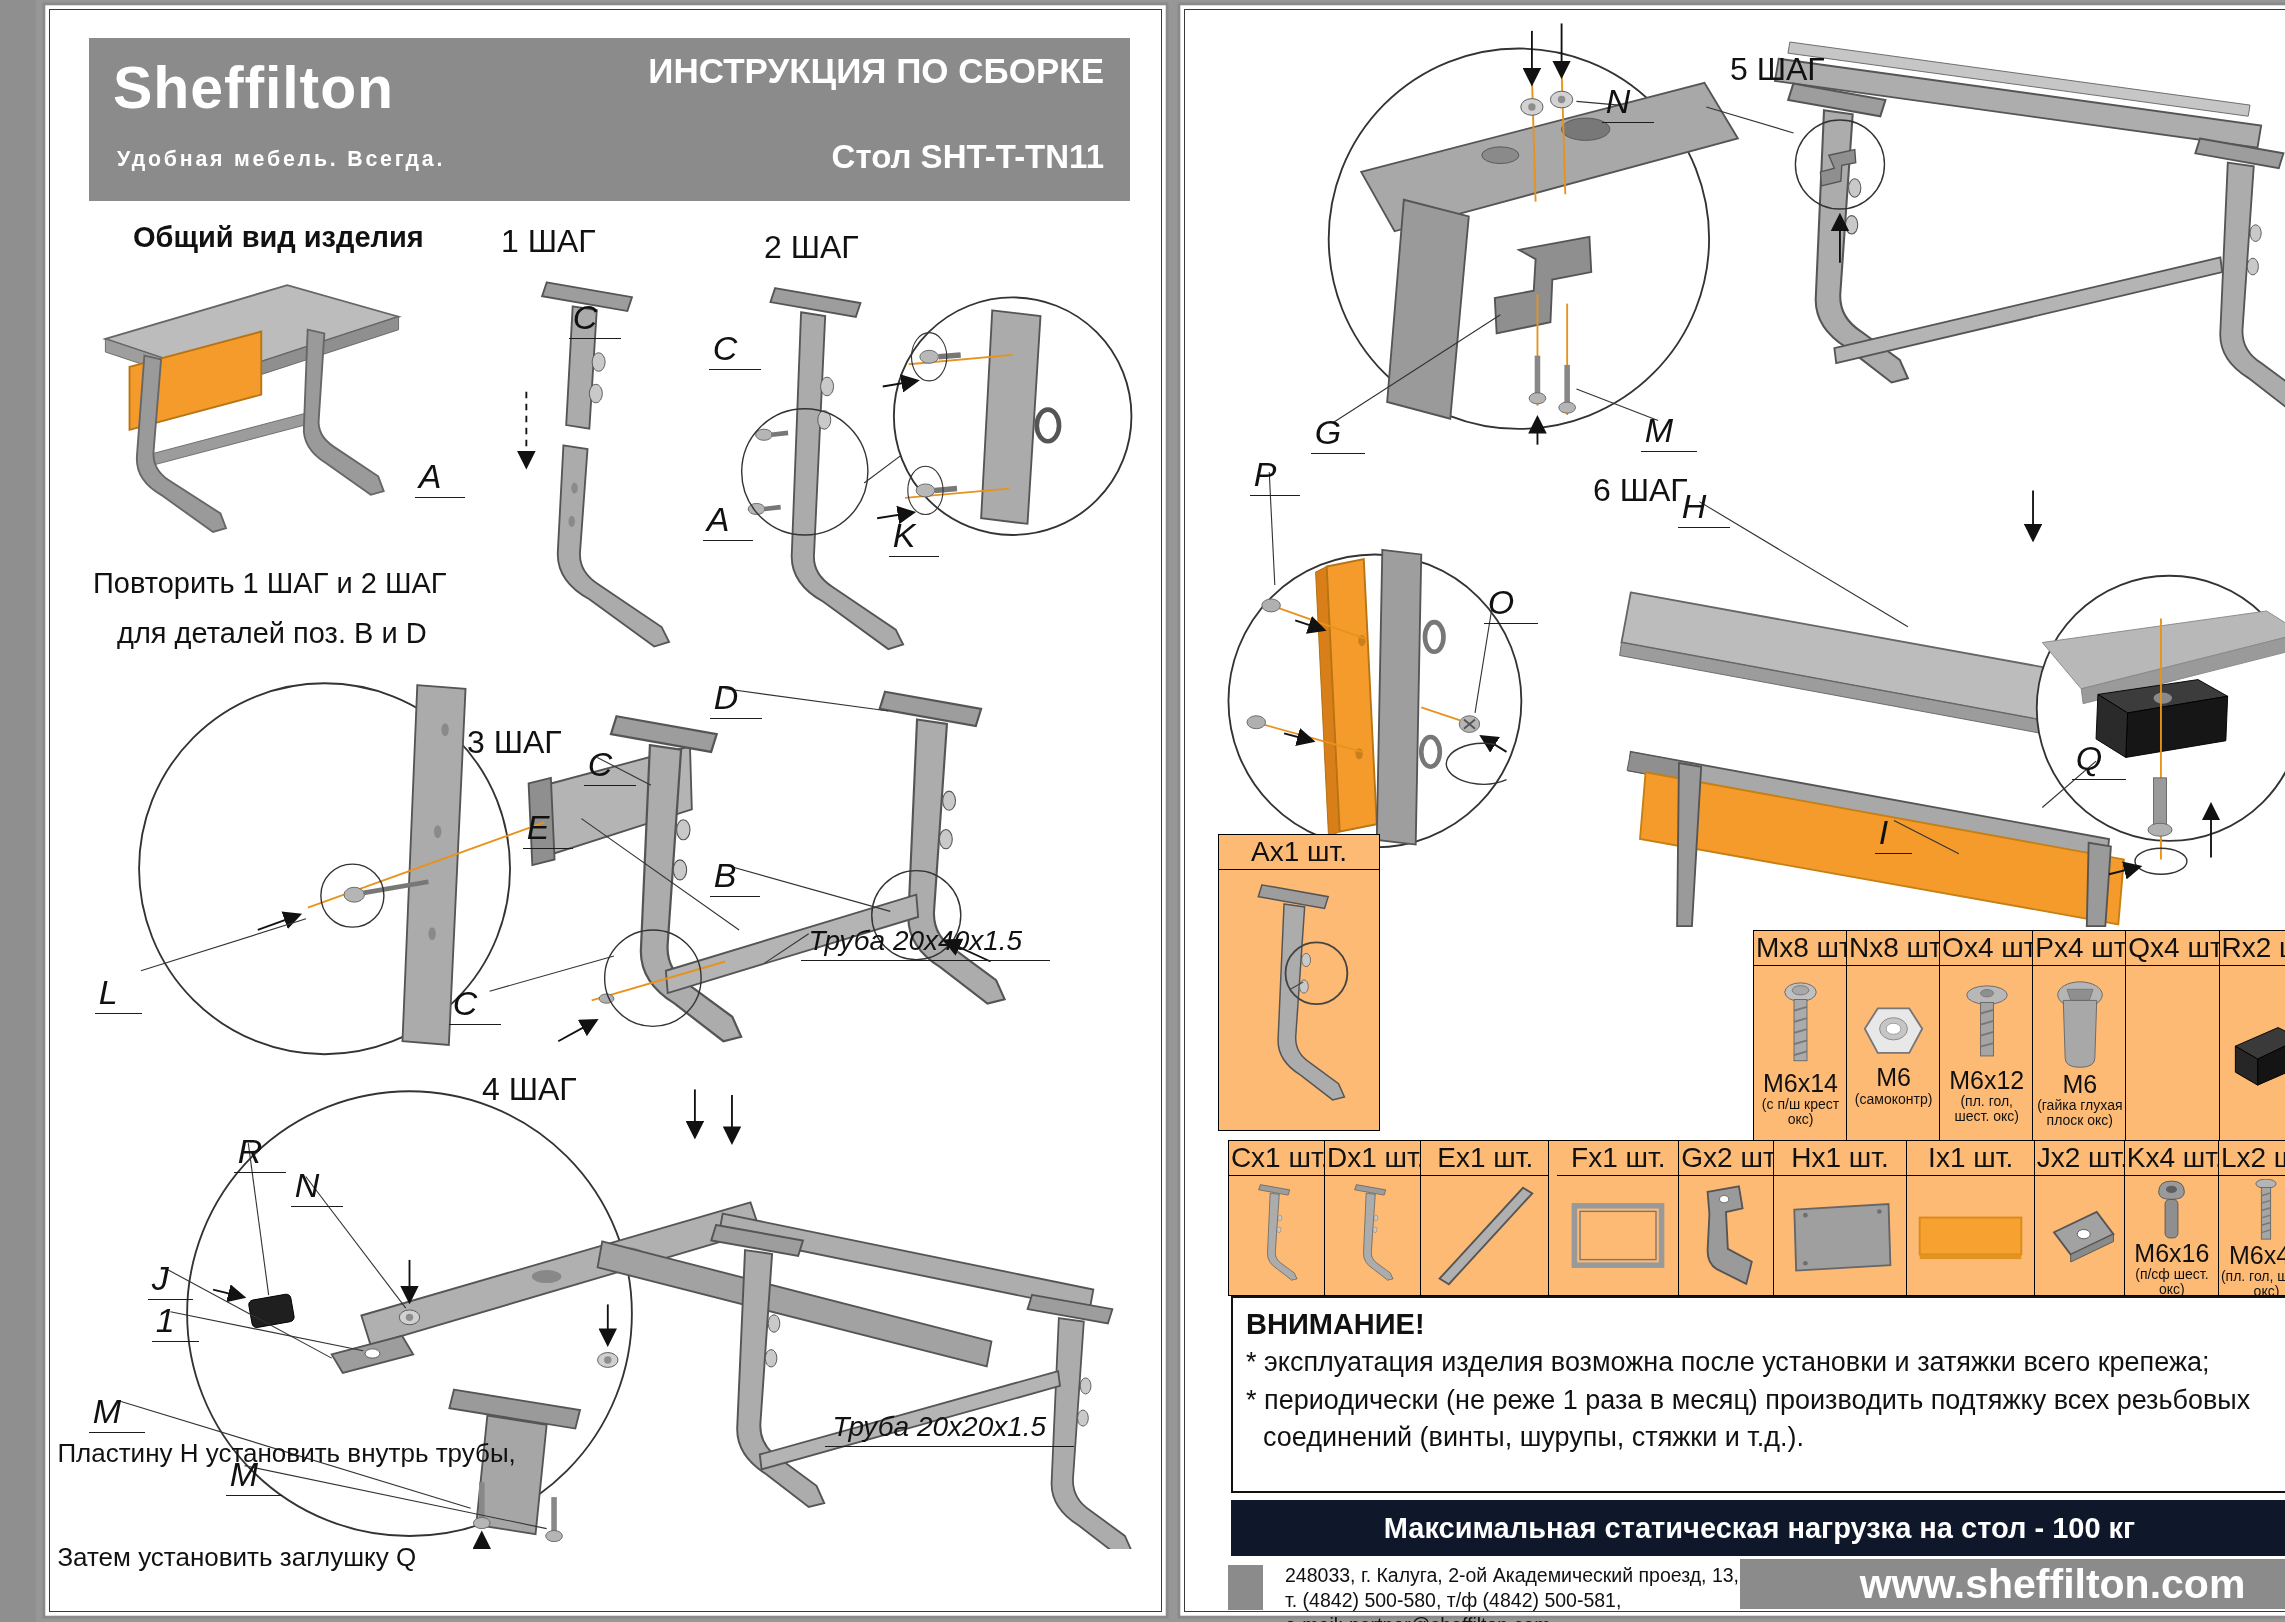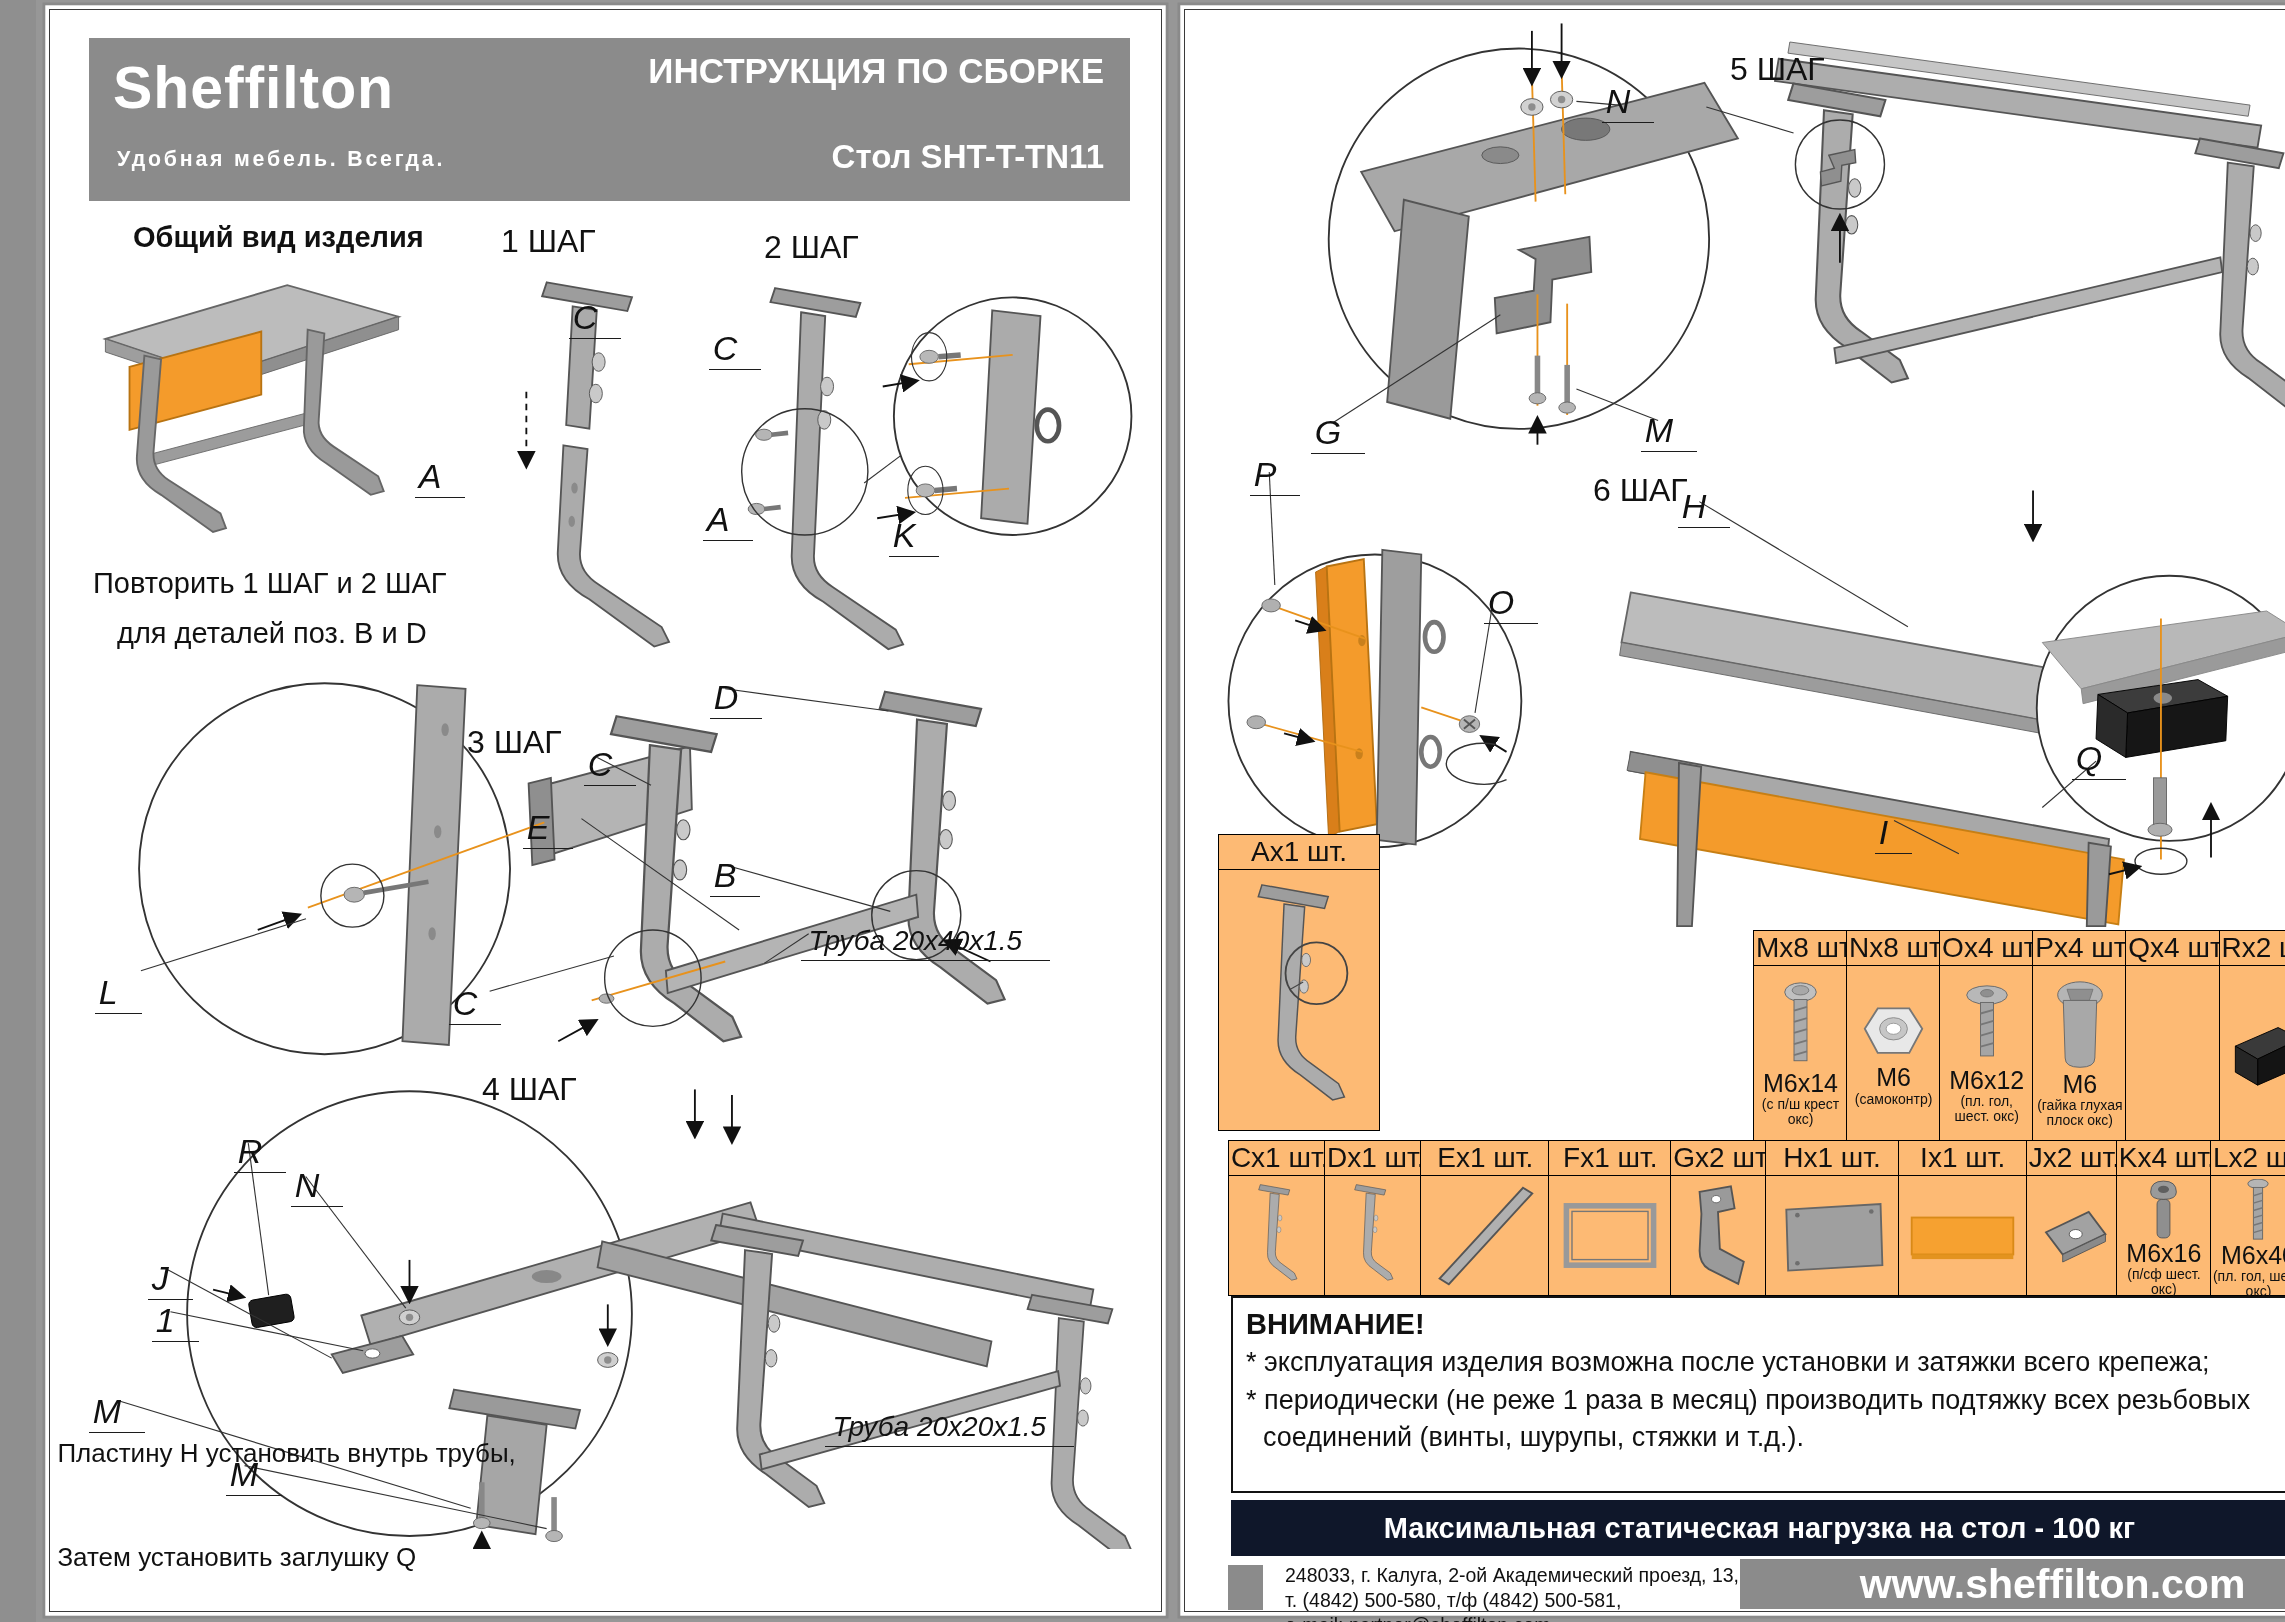--- a/index.html
+++ b/index.html
@@ -428,21 +428,21 @@
           </div>
     </div>
     <div class="cell" style="width:128px;height:154px;">
       <div class="cellhead">Ex1 шт.</div>
       <div class="cellbody">
             <svg width="102" height="108" viewBox="0 0 110 116">
         <polygon points="96,6 106,12 16,110 6,104" fill="#b0b0b0" stroke="#555" stroke-width="2"></polygon>
             </svg>
           </div>
     </div>
-    <div class="cell" style="width:122px;height:154px;">
+    <div class="cell" style="width:122px;height:154px;padding-left:8px;">
       <div class="cellhead">Fx1 шт.</div>
       <div class="cellbody">
             <svg width="102" height="93" viewBox="0 0 110 100">
         <rect x="8" y="18" width="94" height="64" fill="none" stroke="#999" stroke-width="6"></rect>
         <rect x="14" y="24" width="82" height="52" fill="none" stroke="#777" stroke-width="1.5"></rect>
             </svg>
           </div>
     </div>
     <div class="cell" style="width:94px;height:154px;">
       <div class="cellhead">Gx2 шт.</div>

